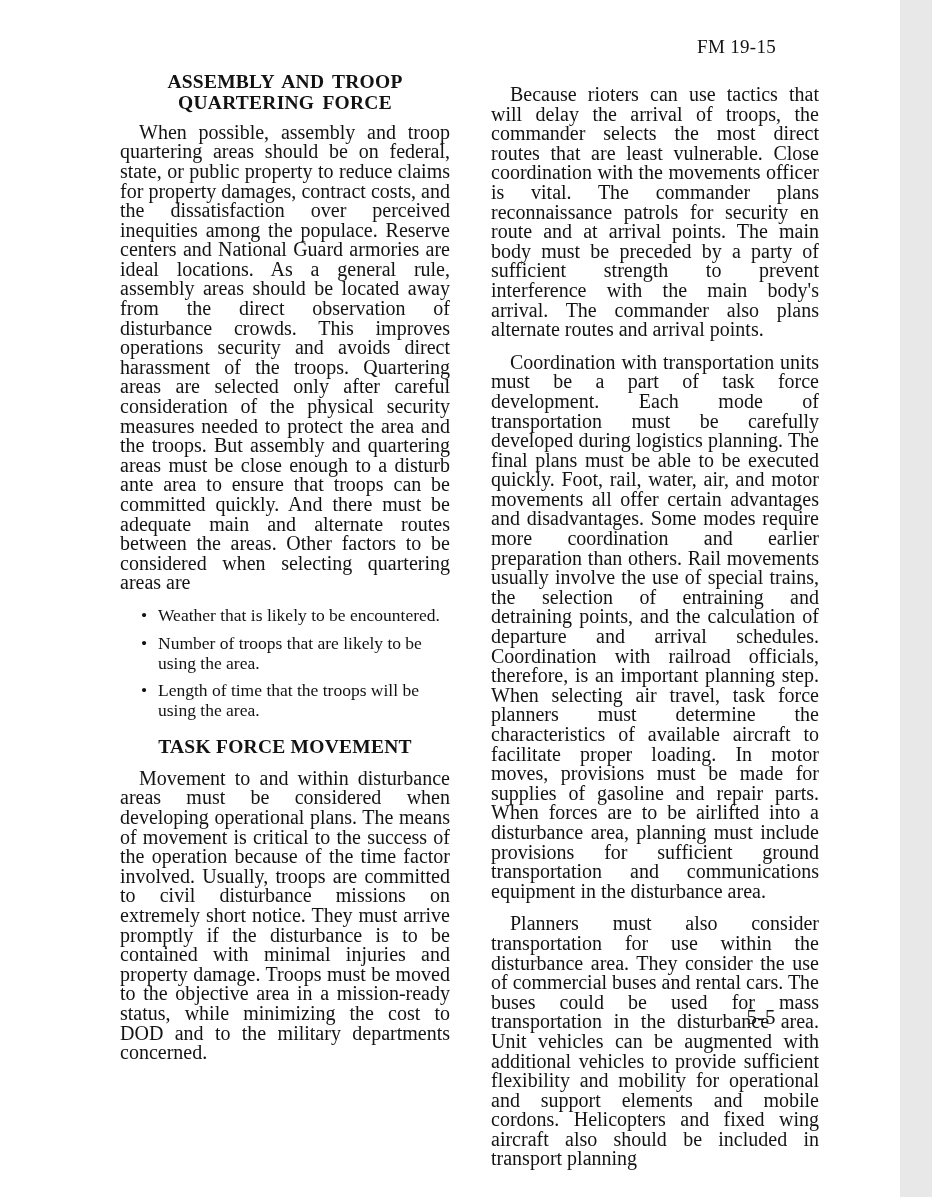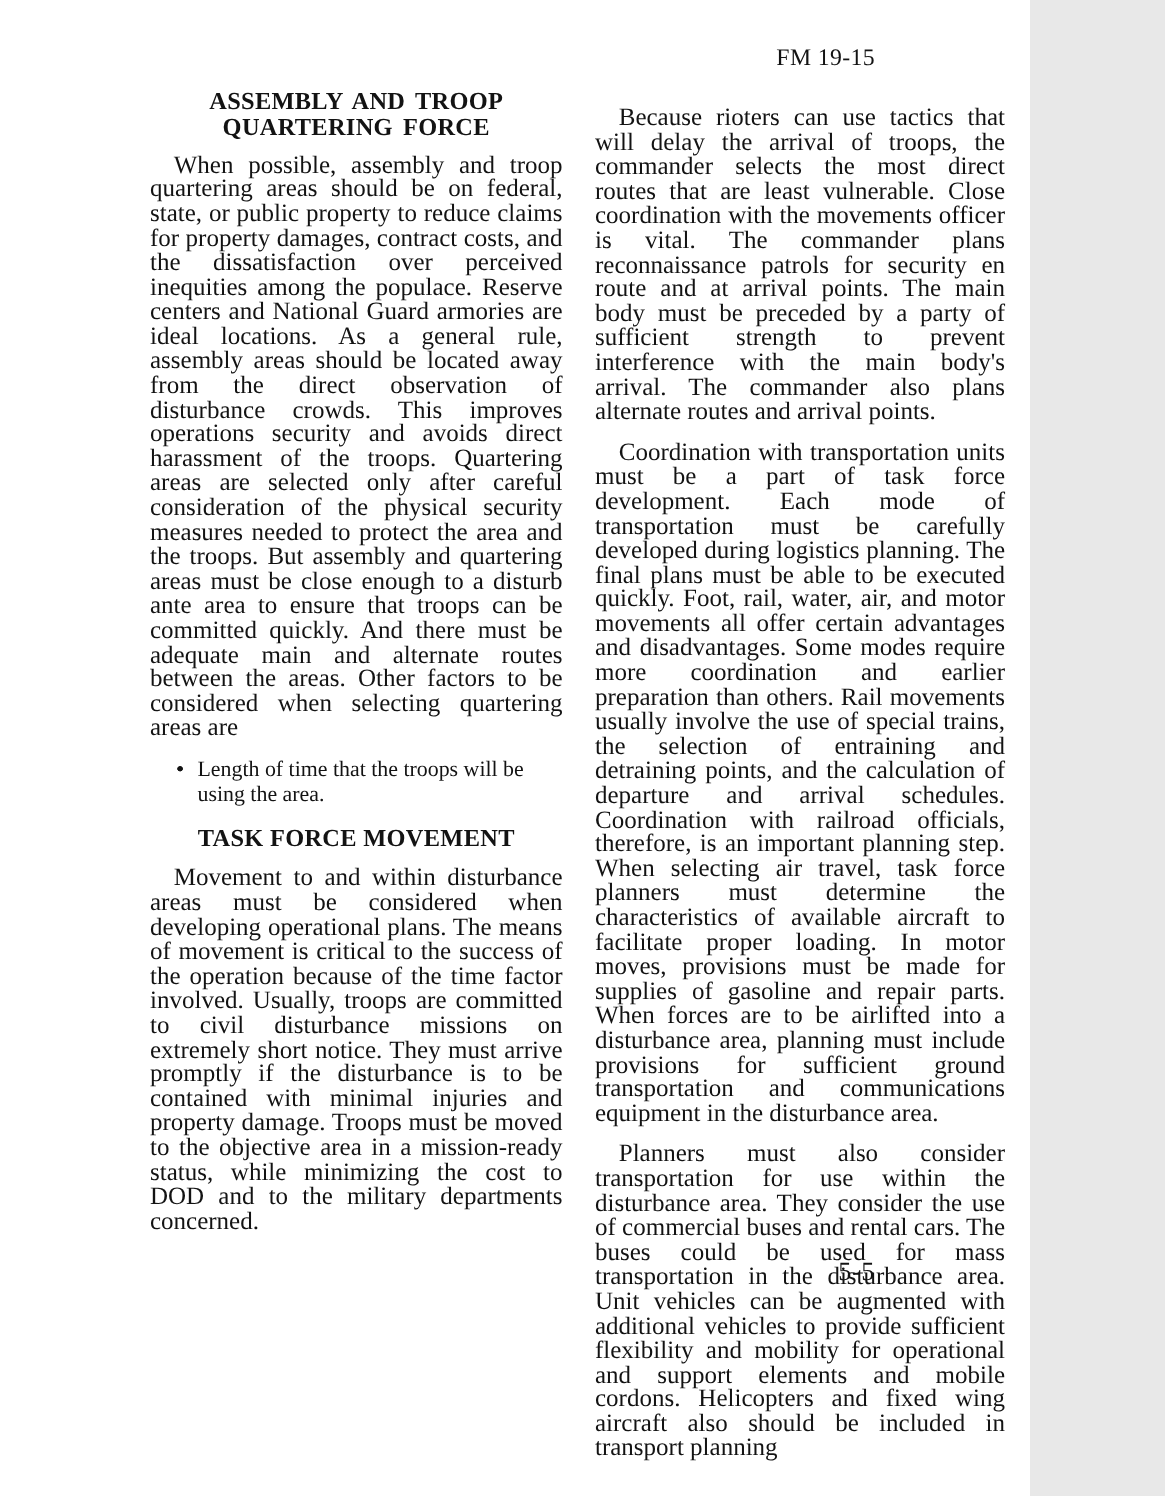--- a/index.html
+++ b/index.html
@@ -2,42 +2,42 @@
 <html><head>
 <meta charset="utf-8">
 <style>
   html, body {
     margin: 0;
     padding: 0;
     background: #e8e8e8;
   }
   .page {
     position: relative;
-    width: 824px;
+    width: 900px;
     height: 1197px;
     background: #ffffff;
     font-family: "Liberation Serif", "DejaVu Serif", serif;
     color: #131313;
     overflow: hidden;
   }
   .running-header {
     position: absolute;
     top: 36px;
     right: 124px;
     font-size: 19px;
     letter-spacing: 0.3px;
     white-space: nowrap;
   }
   .columns {
     position: absolute;
     top: 72px;
     left: 120px;
     width: 684px;
     display: flex;
-    gap: 26px;
+    gap: 41px;
     align-items: flex-start;
   }
   .column {
     width: 330px;
     flex: 0 0 330px;
   }
   .column.right-col {
     width: 328px;
     flex: 0 0 328px;
     padding-top: 13px;
@@ -112,23 +112,25 @@
       <h2 class="section-heading">
         <span class="hline">ASSEMBLY AND TROOP</span>
         <span class="hline">QUARTERING FORCE</span>
       </h2>
 
       <p class="body-para">When possible, assembly and troop quartering areas should be on federal, state, or public property to reduce claims for property damages, contract costs, and the dissatisfaction over perceived inequities among the populace. Reserve centers and National Guard armories are ideal locations. As a general rule, assembly areas should be located away from the direct observation of disturbance crowds. This improves operations security and avoids direct harassment of the troops. Quartering areas are selected only after careful consideration of the physical security measures needed to protect the area and the troops. But assembly and quartering areas must be close enough to a disturb ante area to ensure that troops can be committed quickly. And there must be adequate main and alternate routes between the areas. Other factors to be considered when selecting quartering areas are</p>
 
       <ul class="bullet-list">
         <li>
           <span class="bullet-marker"></span>
+          <span>Weather that is likely to be encountered.</span>
         </li>
         <li>
           <span class="bullet-marker"></span>
+          <span>Number of troops that are likely to be using the area.</span>
         </li>
         <li>
           <span class="bullet-marker"></span>
           <span>Length of time that the troops will be using the area.</span>
         </li>
       </ul>
 
       <h2 class="section-heading second">TASK FORCE MOVEMENT</h2>
 
       <p class="body-para">Movement to and within disturbance areas must be considered when developing operational plans. The means of movement is critical to the success of the operation because of the time factor involved. Usually, troops are committed to civil disturbance missions on extremely short notice. They must arrive promptly if the disturbance is to be contained with minimal injuries and property damage. Troops must be moved to the objective area in a mission-ready status, while minimizing the cost to DOD and to the military departments concerned.</p>

